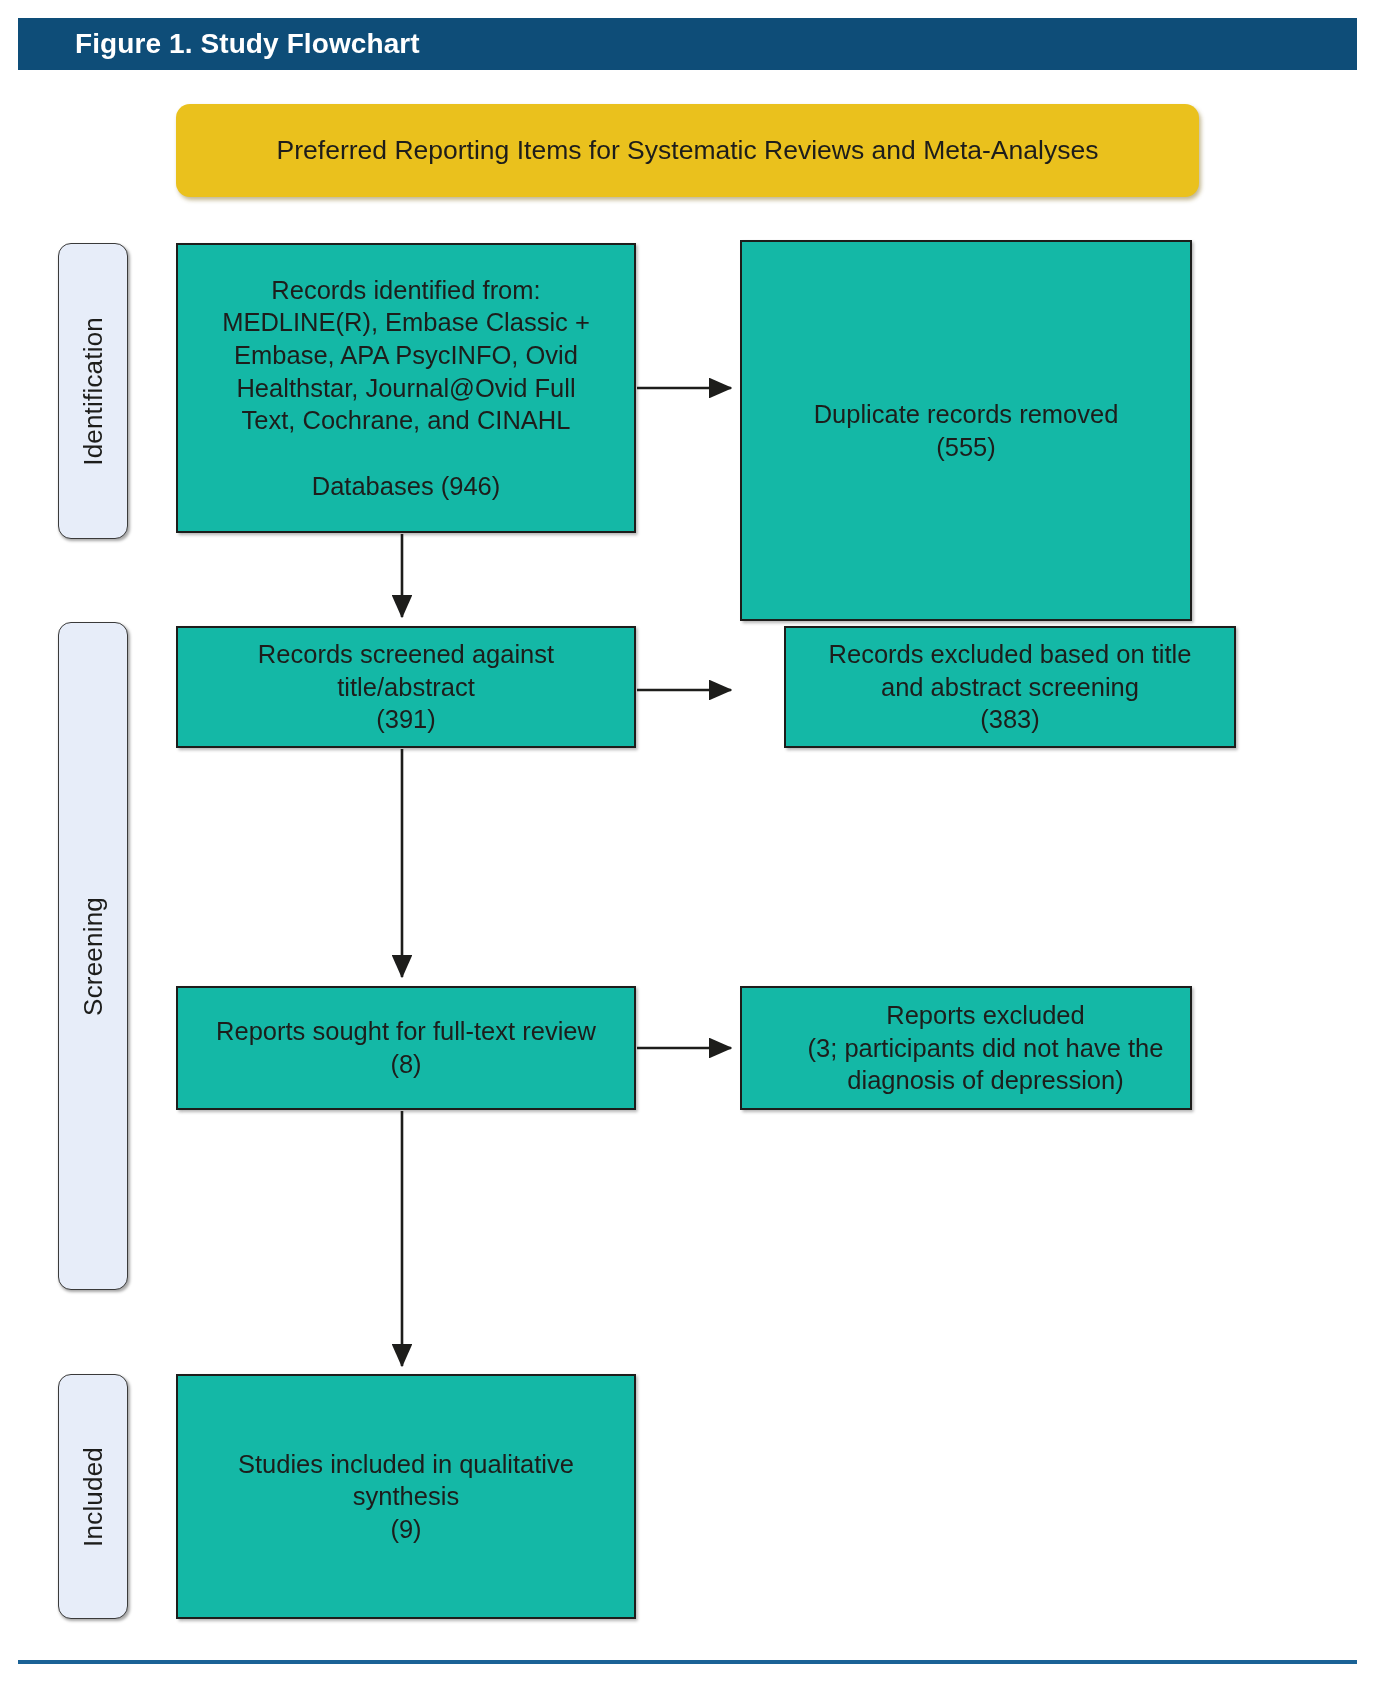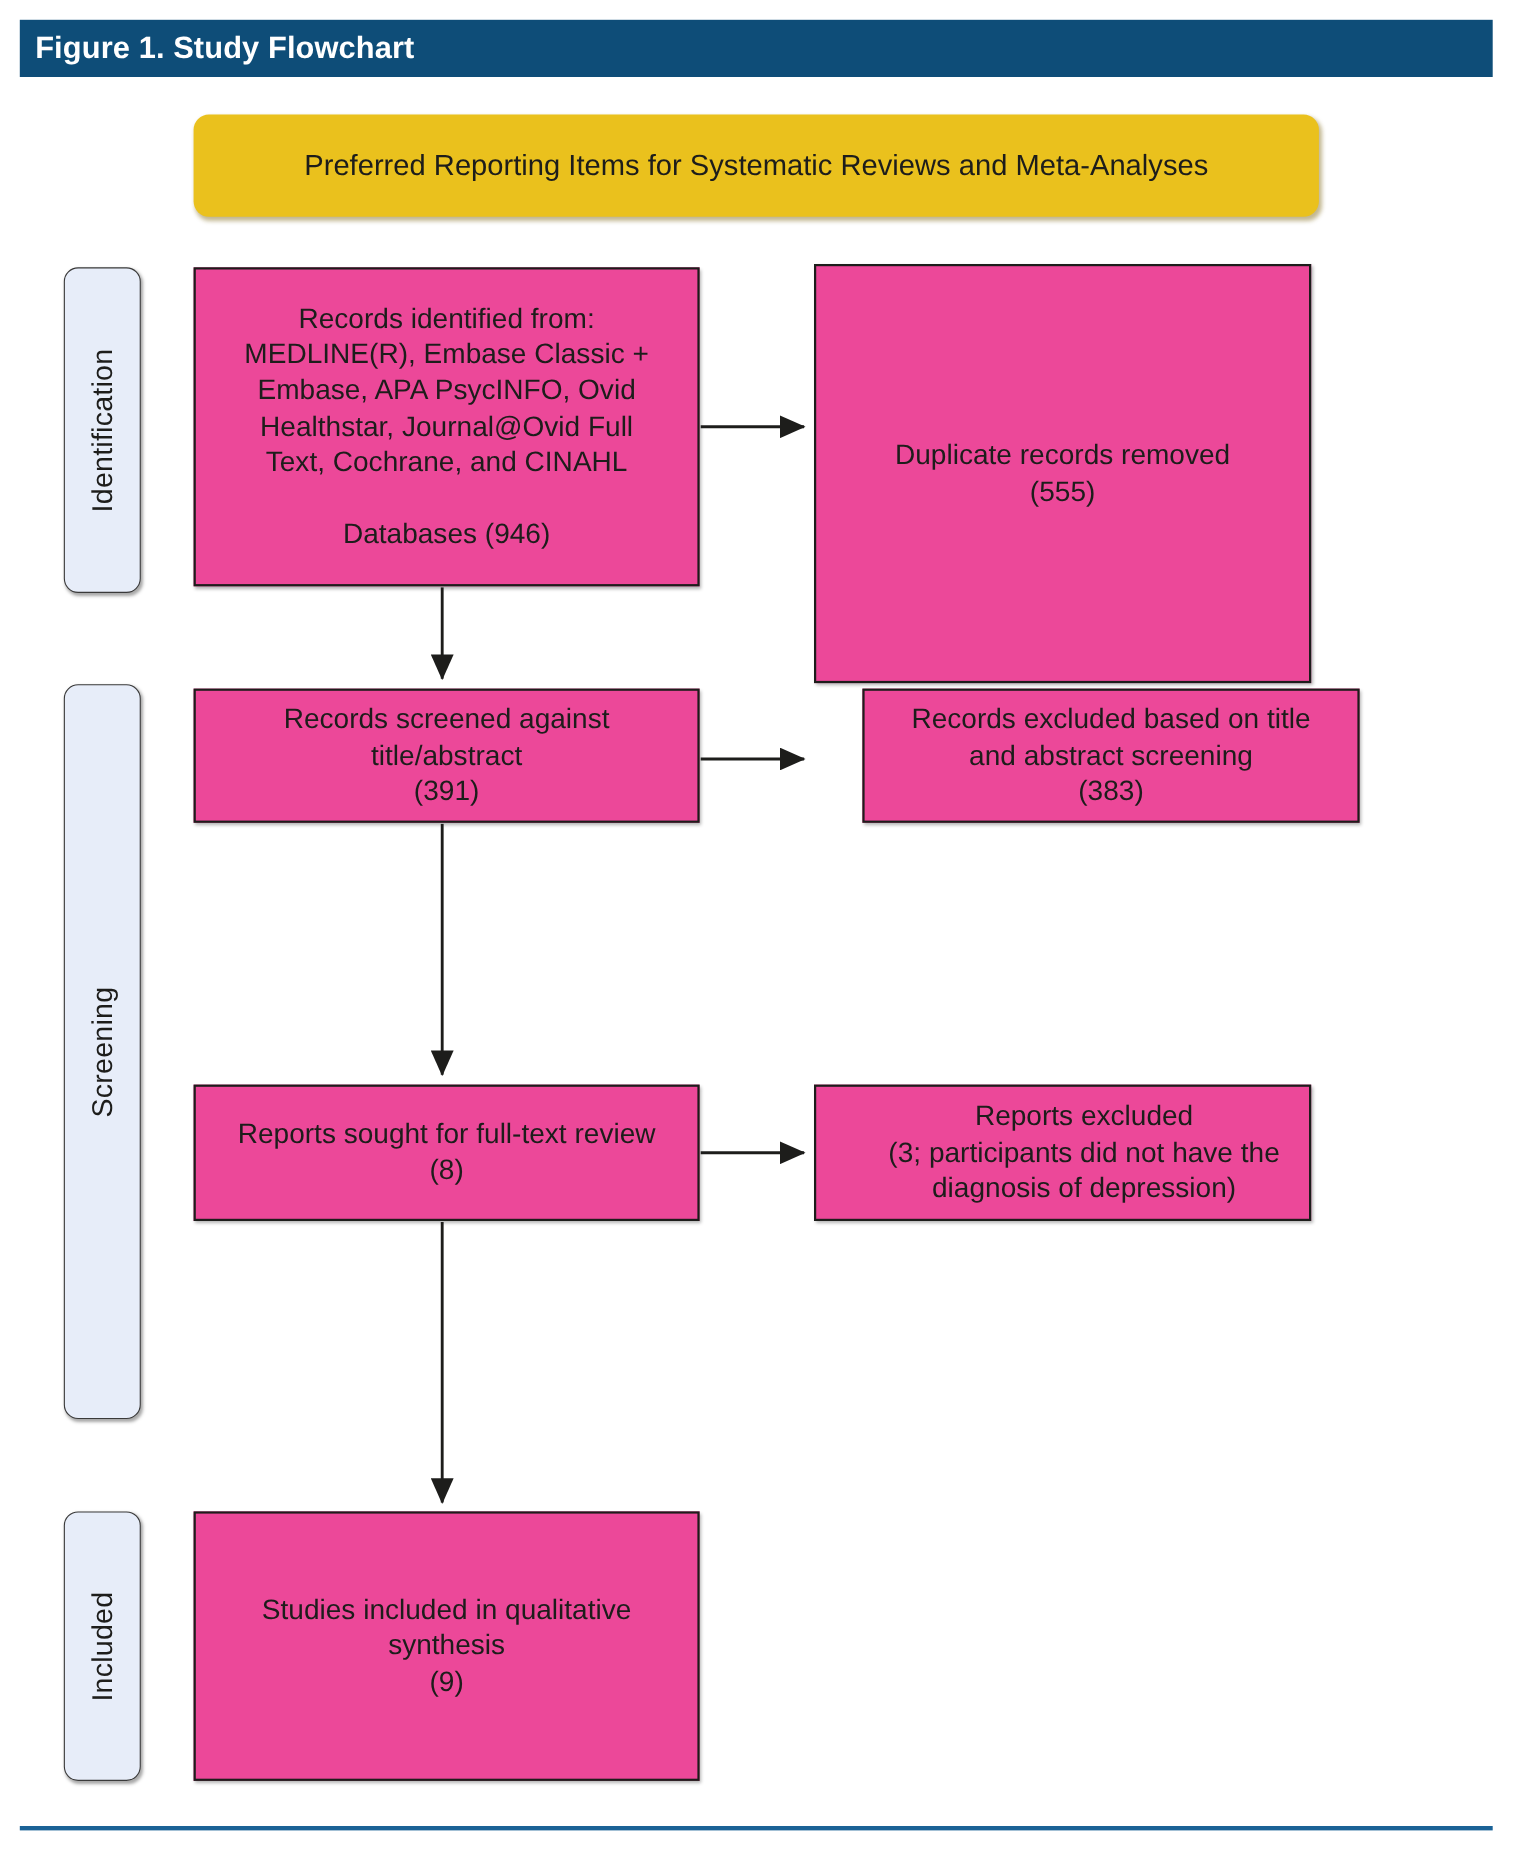--- a/index.html
+++ b/index.html
@@ -27,20 +27,21 @@
     display: flex;
     align-items: center;
   }
   .header-title {
     color: #ffffff;
     font-size: 28px;
     font-weight: bold;
     letter-spacing: 0.1px;
     padding-left: 14px;
     white-space: nowrap;
+    margin-left: 43px;
   }
 
   
   .banner {
     position: absolute;
     left: 176px;
     top: 104px;
     width: 1023px;
     height: 93px;
     background: #eac11d;
@@ -78,21 +79,21 @@
     white-space: nowrap;
     letter-spacing: 0.2px;
   }
   #stage-identification { left: 58px; top: 243px; width: 70px; height: 296px; }
   #stage-screening      { left: 58px; top: 622px; width: 70px; height: 668px; }
   #stage-included       { left: 58px; top: 1374px; width: 70px; height: 245px; }
 
   
   .flow-box {
     position: absolute;
-    background: #ec4899;
+    background: #14b8a6;
     border: 2.1px solid #1d1d1b;
     box-sizing: border-box;
     display: flex;
     align-items: center;
     justify-content: center;
     text-align: center;
     box-shadow: 1.5px 2px 3px rgba(0,0,0,0.30);
   }
   .flow-box .box-text {
     font-size: 25.5px;

